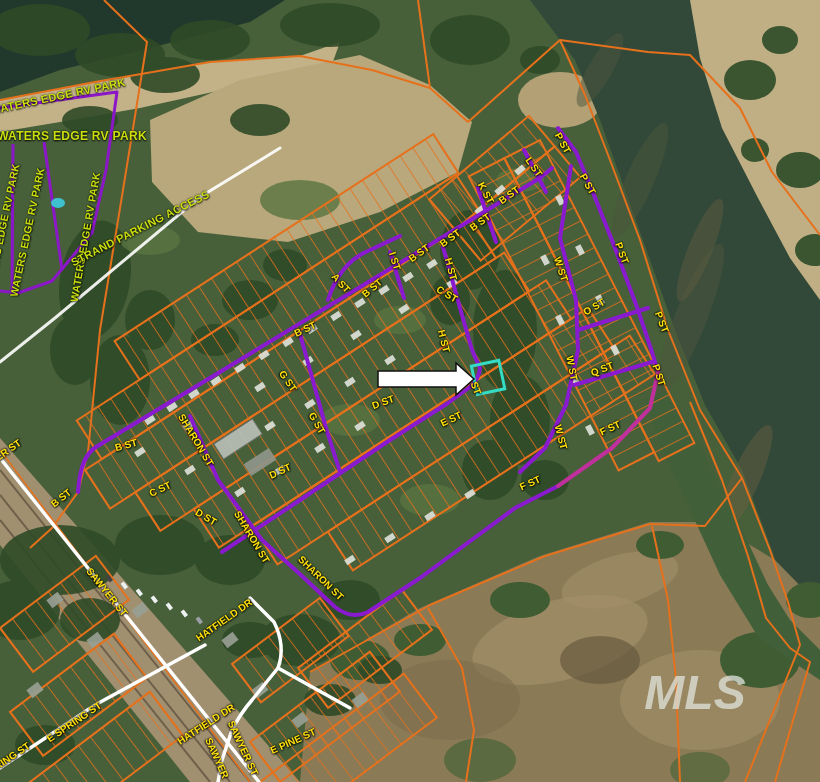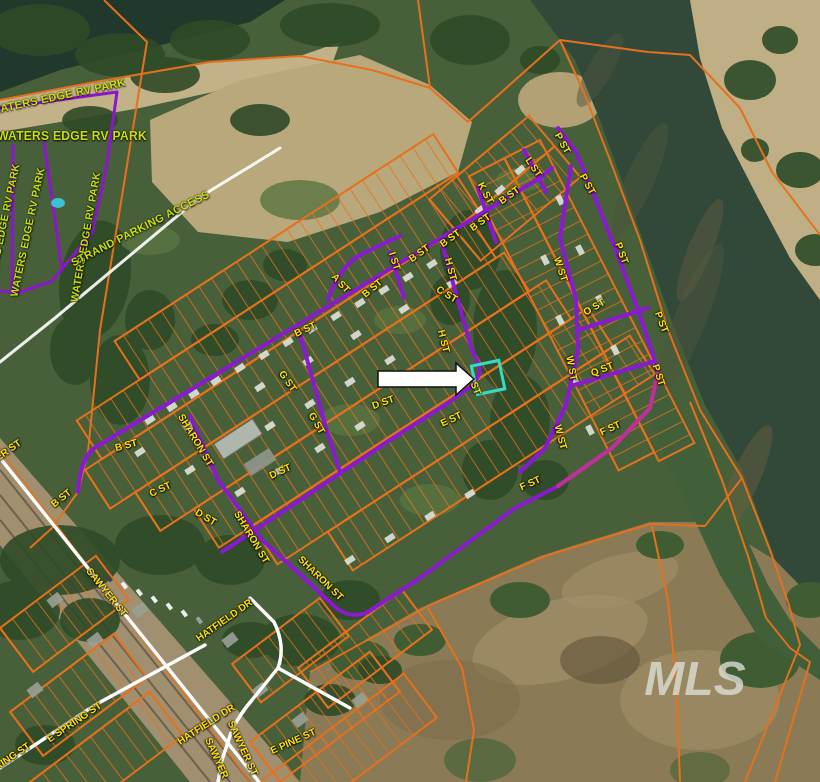--- a/index.html
+++ b/index.html
@@ -8,21 +8,21 @@
   .stage svg{position:absolute;left:0;top:0;}
   .labels{position:absolute;left:0;top:0;width:100%;height:100%;pointer-events:none;}
   .lbl{position:absolute;white-space:nowrap;font-weight:bold;transform-origin:center;}
   .street{font-size:10px;color:#ffe10a;
           text-shadow:0 1px 2px rgba(0,0,0,.95),0 0 2px rgba(0,0,0,.9),1px 0 2px rgba(0,0,0,.8);}
   .park{font-size:11px;color:#cbdf0e;letter-spacing:.3px;
         text-shadow:0 1px 2px rgba(0,0,0,.95),0 0 2px rgba(0,0,0,.9);}
   .watermark{position:absolute;left:575px;top:655px;width:240px;text-align:center;
              color:rgba(226,230,222,.78);pointer-events:none;}
   .wm1{font-size:25px;font-weight:bold;letter-spacing:2px;}
-  .wm2{font-size:48px;font-weight:bold;font-style:italic;line-height:.9;margin-top:2px;
+  .wm2{font-size:48px;font-weight:bold;font-style:italic;line-height:.9;margin-top:16px;
        color:rgba(220,224,215,.78);}
 </style>
 </head>
 <body>
 
 <div class="stage">
 <svg width="820" height="782" viewBox="0 0 820 782">
   <defs>
     <pattern id="lots" width="15" height="400" patternUnits="userSpaceOnUse">
       <path d="M0 0 V400" stroke="#e6711c" stroke-width="1.6"></path>

